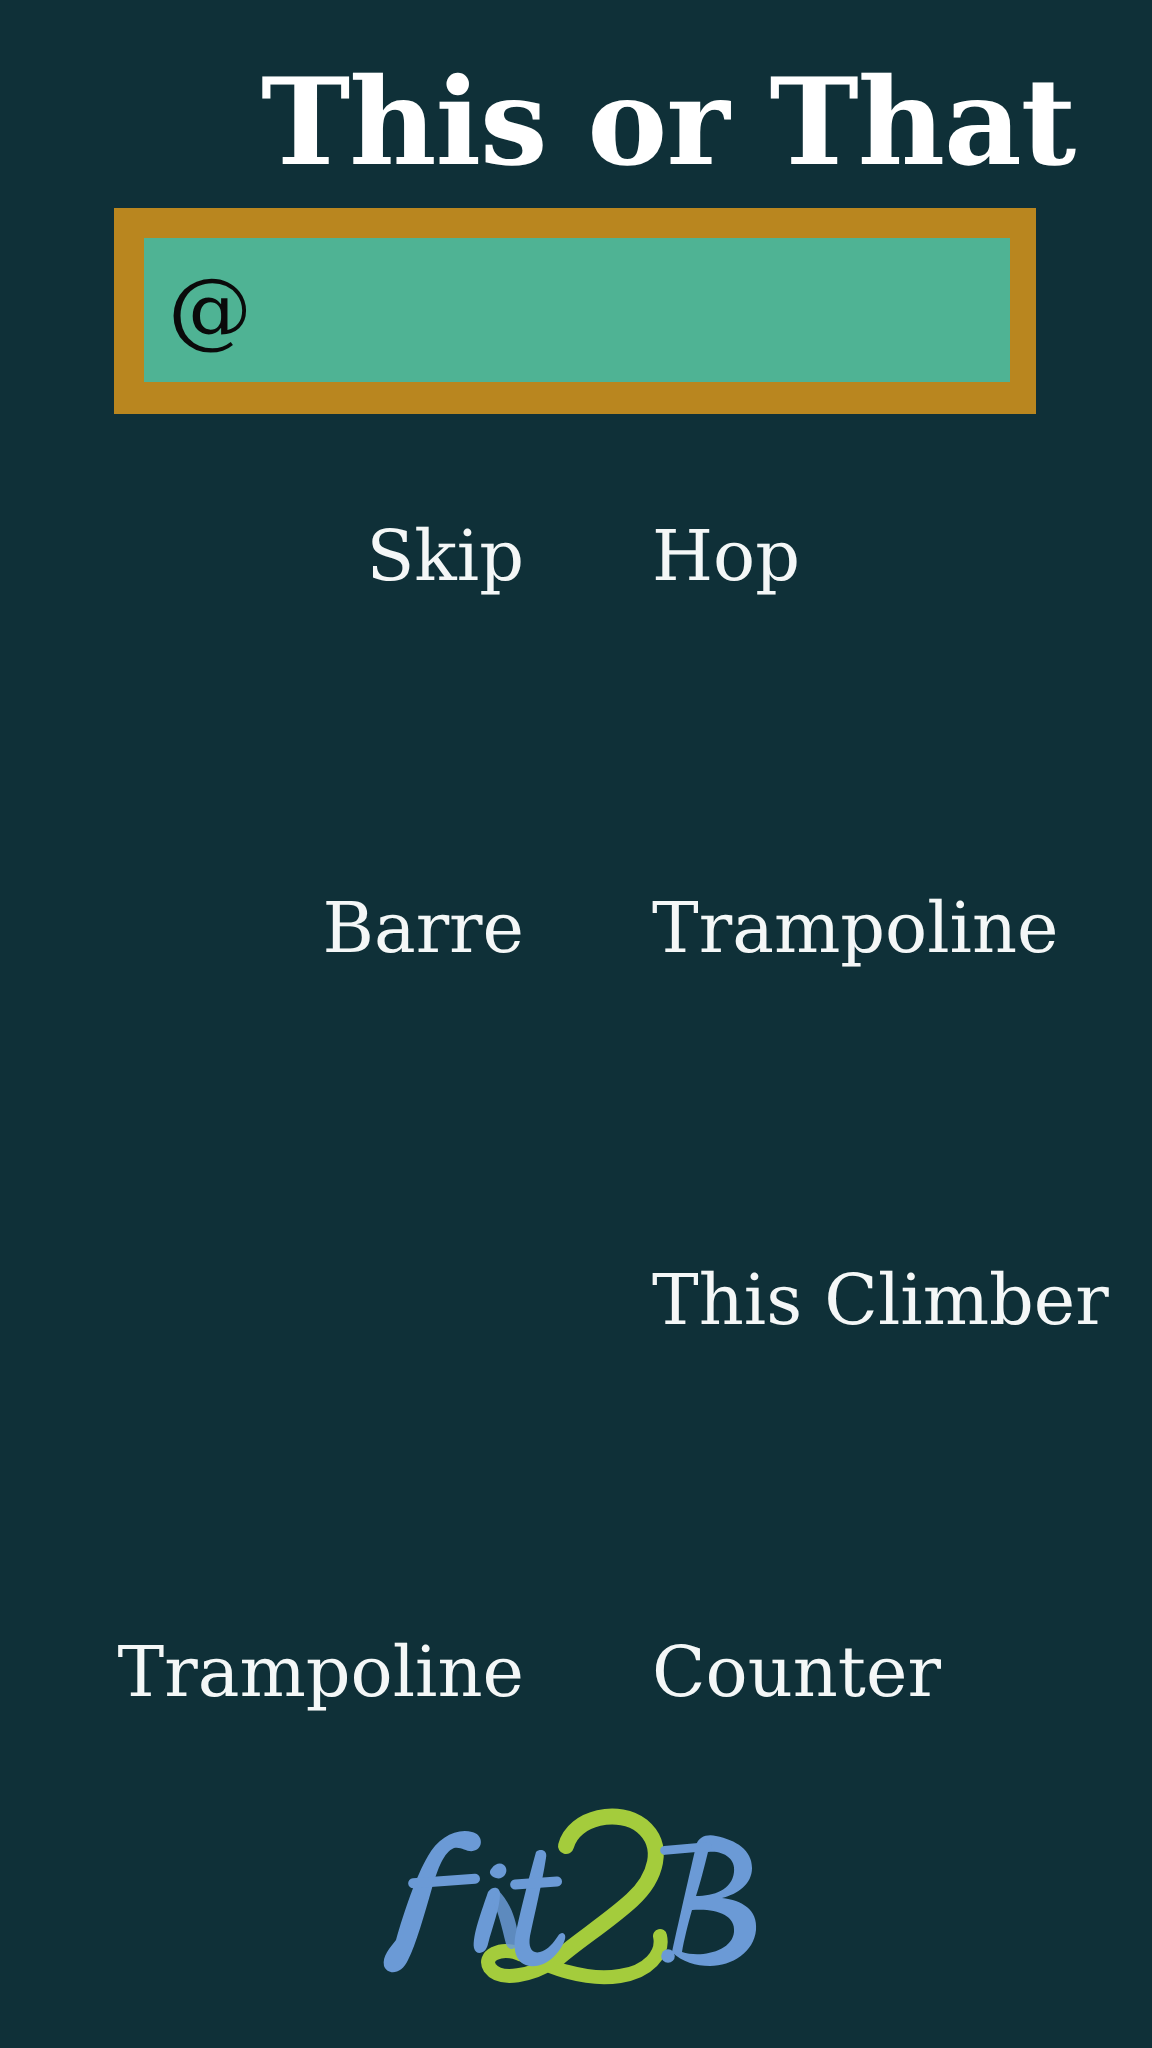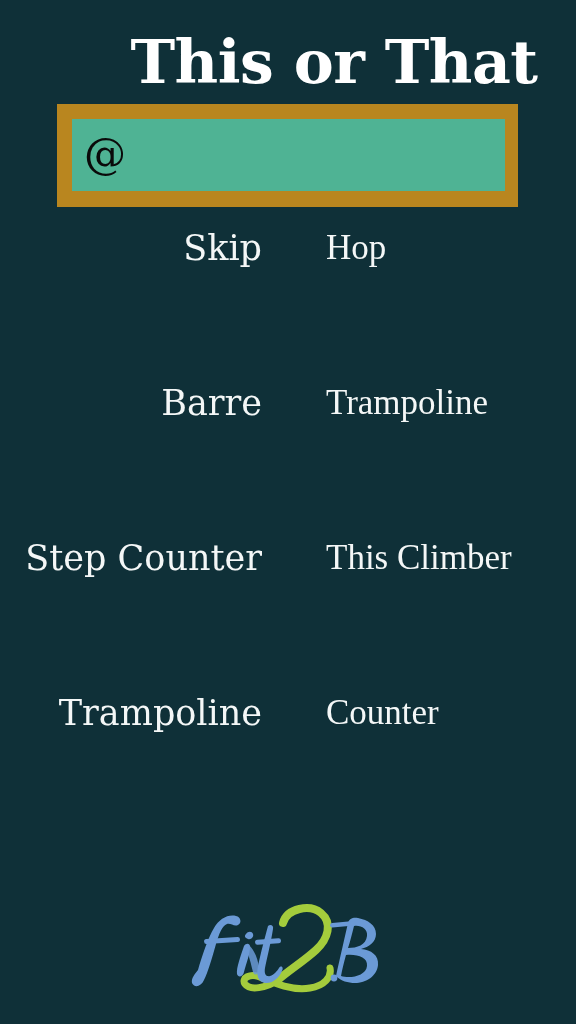--- a/index.html
+++ b/index.html
@@ -73,38 +73,38 @@
   .rows {
     position: absolute;
     left: 0;
     top: 222px;
     width: 576px;
   }
   .row {
     position: relative;
     height: 155px;
     width: 576px;
+    margin-top: 31px;
   }
   .opt {
     position: absolute;
     top: 0;
     color: #f4f7f7;
     font-family: "DejaVu Serif", "Liberation Serif", serif;
     font-size: 35px;
     line-height: 52px;
     white-space: nowrap;
   }
   .opt-left {
     right: 314px;            
     text-align: right;
   }
   .opt-right {
     left: 326px;             
     text-align: center;
-    font-family: Liberation Serif, serif;
   }
 
   
   .logo {
     position: absolute;
     left: 188px;
     top: 898px;
     width: 200px;
     height: 100px;
   }
@@ -130,21 +130,20 @@
       <div class="opt opt-right">Hop</div>
     </div>
 
 
     <div class="row">
       <div class="opt opt-left">Barre</div>
       <div class="opt opt-right">Trampoline</div>
     </div>
 
     <div class="row">
-      <div class="opt opt-left">Step Counter</div>
       <div class="opt opt-right">This Climber</div>
     </div>
 
     <div class="row">
       <div class="opt opt-left">Trampoline</div>
       <div class="opt opt-right">Counter</div>
     </div>
 
   </div>
 

